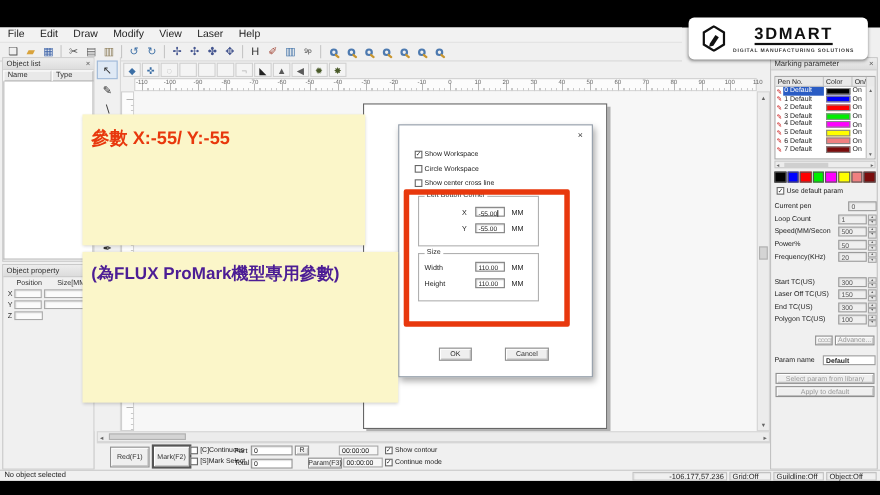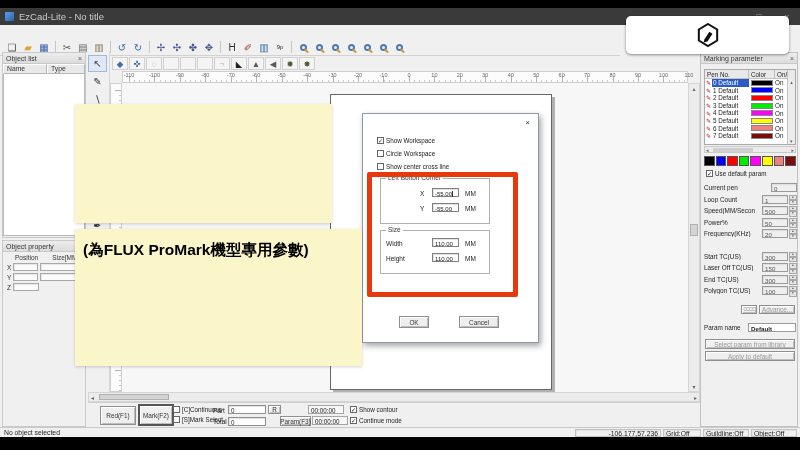--- a/index.html
+++ b/index.html
@@ -141,45 +141,49 @@
   .okbtn{position:absolute;left:36px;top:202px;width:30px;height:12px;}
   .cancelbtn{position:absolute;left:96px;top:202px;width:40px;height:12px;}
 
   
   .orange{position:absolute;left:367px;top:172px;width:151px;height:125px;border:5px solid #e8380d;z-index:45;border-radius:2px;}
   .note{position:absolute;background:#fbf6c9;z-index:46;padding:6px 8px;box-shadow:0 1px 3px rgba(0,0,0,.18);}
   .note1{left:75px;top:104px;width:257px;height:119px;}
   .note2{left:75px;top:229px;width:287px;height:137px;}
   .nhead{display:inline-block;background:#e8380d;color:#fff;font-weight:700;font-size:17.5px;padding:2px 7px 3px 5px;line-height:22px;}
   .nline{color:#e8380d;font-weight:700;font-size:16.5px;line-height:33px;white-space:nowrap;}
-  .nline.dark{color:#000000;font-size:15.5px;line-height:30px;}
+  .nline.dark{color:#4c1d95;font-size:15.5px;line-height:30px;}
 </style>
 </head>
 <body>
 
 <div id="stage">
   <div class="appbg"></div>
 
-  <div class="titlebar">
-    <span class="appicon"></span>
-    <span>EzCad-Lite  - No title</span>
-    <span class="winctl">
-      <span>–</span>
-      <span>□</span>
-      <span>×</span>
-    </span>
-  </div>
 
   <div class="logo-card">
     <svg width="22" height="24" viewBox="0 0 24 26">
       <path d="M12 1 L22 7 V19 L12 25 L2 19 V7 Z" fill="none" stroke="#101010" stroke-width="2.2"></path>
       <path d="M8 18 l5.5-8.5 3.4 2.2 -5.5 8.5 -4.2 1 z" fill="#101010"></path>
     </svg>
-  </div>
-
+    <span class="logo-text">
+      <span class="logo-word">3DMART</span>
+      <span class="logo-tag">DIGITAL MANUFACTURING SOLUTIONS</span>
+    </span>
+  </div>
+
+  <div class="menubar">
+      <span class="mi">File</span>
+      <span class="mi">Edit</span>
+      <span class="mi">Draw</span>
+      <span class="mi">Modify</span>
+      <span class="mi">View</span>
+      <span class="mi">Laser</span>
+      <span class="mi">Help</span>
+    </div>
   <div class="toolbar1" id="tb1">
       <span class="tic" style="color: rgb(85, 85, 85); font-size: 10px;">❏</span>
       <span class="tic" style="color: rgb(217, 163, 60); font-size: 10px;">▰</span>
       <span class="tic" style="color: rgb(59, 98, 168); font-size: 10px;">▦</span>
       <i class="tsep"></i>
       <span class="tic" style="color: rgb(85, 85, 85); font-size: 10px;">✂</span>
       <span class="tic" style="color: rgb(102, 102, 102); font-size: 10px;">▤</span>
       <span class="tic" style="color: rgb(138, 122, 85); font-size: 10px;">▥</span>
       <i class="tsep"></i>
       <span class="tic" style="color: rgb(59, 110, 165); font-size: 10px;">↺</span>
@@ -568,17 +572,18 @@
       <span class="drow" style="left:84px;top:24px;">MM</span>
     </div>
 
     <span class="btn okbtn">OK</span>
     <span class="btn cancelbtn">Cancel</span>
   </div>
 
   <div class="orange"></div>
 
   <div class="note note1">
+    <div class="nline">參數 X:-55/ Y:-55</div>
   </div>
   <div class="note note2">
     <div class="nline dark">(為FLUX ProMark機型專用參數)</div>
   </div>
 </div>
 
 </body></html>

